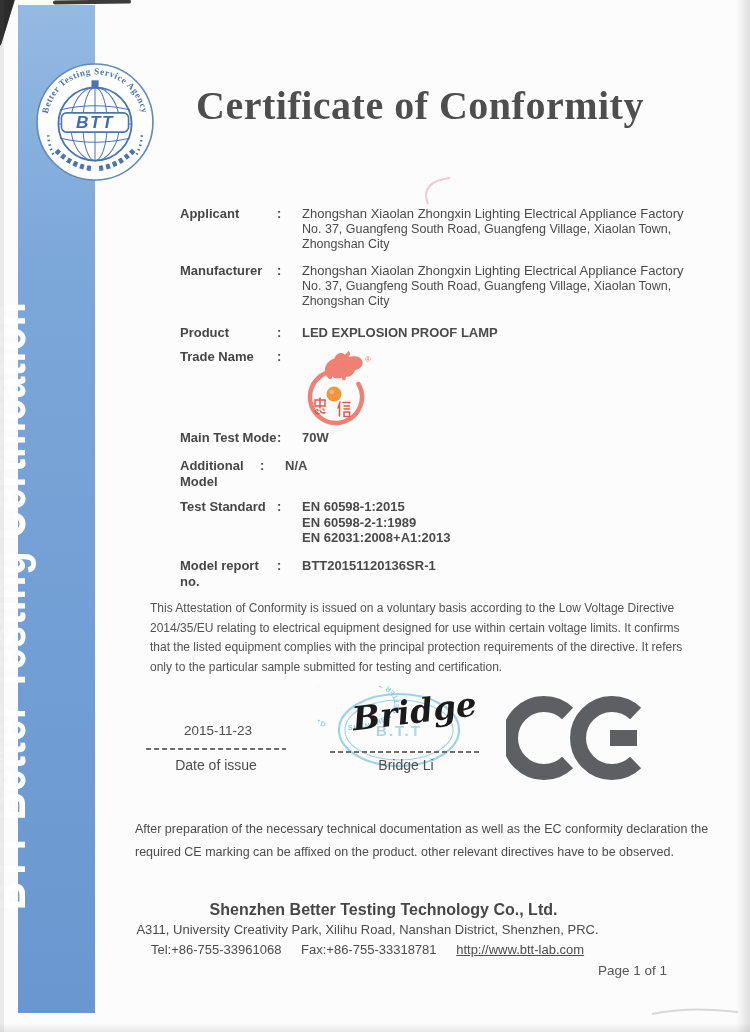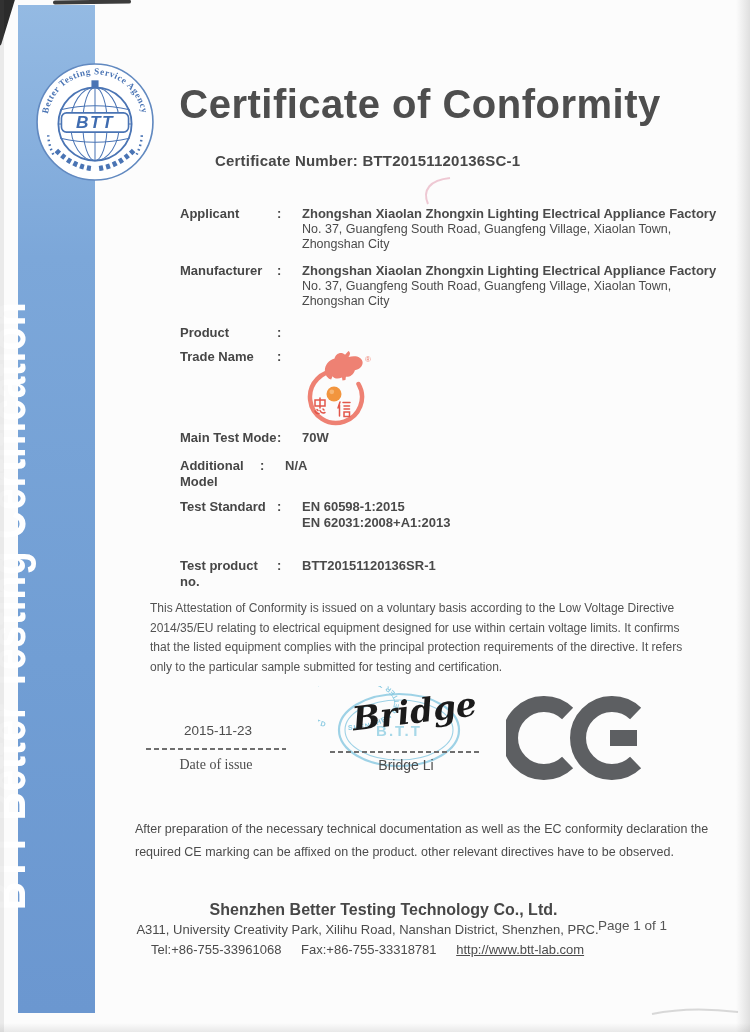--- a/index.html
+++ b/index.html
@@ -19,68 +19,68 @@
     transform:rotate(-90deg) scaleX(0.75);
     white-space:nowrap;
     font-size:52px;line-height:52px;font-weight:bold;color:#ffffff;
     letter-spacing:1px;
   }
   
   .btt-logo{position:absolute;left:34px;top:61px;width:122px;height:122px;}
   
   .title{
     position:absolute;left:150px;top:82px;width:540px;text-align:center;
-    font-family:Liberation Sans, sans-serif;font-weight:bold;font-size:40px;
+    font-family:Liberation Serif, serif;font-weight:bold;font-size:40px;
     color:#4e4e4e;letter-spacing:.5px;
   }
   .cert-number{
     position:absolute;left:215px;top:152px;
     font-size:15px;font-weight:bold;color:#484848;letter-spacing:.2px;
   }
   
   .row{position:absolute;left:148px;width:565px;display:flex;font-size:13px;line-height:15.5px;margin-left:32px;}
   .flabel{width:97px;font-weight:bold;color:#464646;flex:none;}
   .flabel.narrow{max-width:80px;}
   .fcolon{width:25px;font-weight:bold;color:#464646;flex:none;}
   .fvalue{flex:1;color:#4a4a4a;}
-  .vname{font-weight:bold;}
+  .vname{font-weight:normal;}
   .vaddr{font-weight:normal;font-size:12.5px;}
   .vbold{font-weight:bold;}
   .trade-logo{width:74px;height:76px;margin-top:2px;}
   
   .attestation{
     position:absolute;left:150px;top:599px;width:552px;
     font-size:12px;line-height:19.5px;color:#525252;
   }
   .footer-note{
     position:absolute;left:135px;top:818px;width:585px;
     font-size:12.5px;line-height:23px;color:#4c4c4c;
   }
   
   .sig-date{position:absolute;left:148px;top:723px;width:140px;text-align:center;font-size:13.5px;color:#4d4d4d;}
   .dash{position:absolute;height:2px;background:repeating-linear-gradient(to right,#6e6e6e 0 5px,transparent 5px 8px);}
   .dash.date-line{left:146px;top:748px;width:140px;}
   .dash.sign-line{left:330px;top:751px;width:152px;}
-  .sig-date-label{position:absolute;left:146px;top:757px;width:140px;text-align:center;font-size:14px;color:#4d4d4d;font-family:Liberation Serif, serif;}
+  .sig-date-label{position:absolute;left:146px;top:757px;width:140px;text-align:center;font-size:14px;color:#4d4d4d;}
   .signer-name{position:absolute;left:330px;top:757px;width:152px;text-align:center;font-size:14px;color:#4d4d4d;}
   .stamp{position:absolute;left:318px;top:686px;width:162px;height:90px;}
   .signature-script{
     position:absolute;left:352px;top:692px;
     font-family:"DejaVu Serif",serif;font-style:italic;font-weight:600;
     font-size:33px;color:#1b1b1b;transform:rotate(-7deg);
   }
   .ce-mark{position:absolute;left:506px;top:690px;width:145px;height:96px;}
   
   .footer{position:absolute;left:95px;top:899px;width:545px;text-align:center;color:#4b4b4b;}
   .footer .company{font-size:16px;font-weight:bold;line-height:21px;color:#474747;margin-left:32px;}
   .footer .addr{font-size:13px;line-height:20px;}
   .footer .telline{font-size:13px;line-height:20px;}
   .footer .telline span{margin:0 8px;}
   .footer .website{text-decoration:underline;color:#4b4b4b;}
-  .page-number{position:absolute;left:598px;top:918px;font-size:13.5px;color:#555;}
+  .page-number{position:absolute;left:598px;top:963px;font-size:13.5px;color:#555;}
   
   .art{position:absolute;}
   .corner-mark{left:-6px;top:-9px;width:15px;height:54px;background:#2b2b2b;transform:rotate(17deg);border-radius:2px;}
   .topline-mark{left:53px;top:0;width:78px;height:4px;background:#3c3c3c;transform:rotate(-.6deg);border-radius:2px;}
   .edge-right{right:0;top:0;width:14px;height:100%;background:linear-gradient(to right,rgba(120,120,120,0),rgba(120,120,120,.22));}
   .edge-bottom{left:0;bottom:0;width:100%;height:9px;background:linear-gradient(to bottom,rgba(120,120,120,0),rgba(120,120,120,.15));}
   .edge-left{left:0;top:0;width:4px;height:100%;background:rgba(110,110,110,.12);}
 </style>
 </head>
 <body>
@@ -107,24 +107,20 @@
     <line x1="24" y1="62" x2="96" y2="62" stroke="#4a74b4" stroke-width="1"></line>
     <path d="M 26 76 Q 60 84 94 76" fill="none" stroke="#4a74b4" stroke-width="1"></path>
     <rect x="56.5" y="19" width="7" height="8" fill="#4a74b4"></rect>
     <path d="M 22 88 Q 38 104 58 106" fill="none" stroke="#4a74b4" stroke-width="5" stroke-dasharray="4 3"></path>
     <path d="M 98 88 Q 82 104 62 106" fill="none" stroke="#4a74b4" stroke-width="5" stroke-dasharray="4 3"></path>
     <rect x="27" y="51" width="66" height="19" rx="5" fill="#ffffff" stroke="#4a74b4" stroke-width="1.6"></rect>
     <text x="60" y="66" text-anchor="middle" font-size="17" font-weight="bold" font-style="italic" fill="#3f6cb0" letter-spacing="1.5">BTT</text>
   </svg>
 
   <div class="title">Certificate of Conformity</div>
-  <div class="cert-number">
-    <span>Certificate Number:</span>
-    <span>BTT20151120136SC-1</span>
-  </div>
 
   <div class="row" style="top:206px">
     <div class="flabel">Applicant</div>
     <div class="fcolon">:</div>
     <div class="fvalue">
       <div class="vname">Zhongshan Xiaolan Zhongxin Lighting Electrical Appliance Factory</div>
       <div class="vaddr">No. 37, Guangfeng South Road, Guangfeng Village, Xiaolan Town,</div>
       <div class="vaddr">Zhongshan City</div>
     </div>
   </div>
@@ -135,20 +131,21 @@
     <div class="fvalue">
       <div class="vname">Zhongshan Xiaolan Zhongxin Lighting Electrical Appliance Factory</div>
       <div class="vaddr">No. 37, Guangfeng South Road, Guangfeng Village, Xiaolan Town,</div>
       <div class="vaddr">Zhongshan City</div>
     </div>
   </div>
 
   <div class="row" style="top:325px">
     <div class="flabel">Product</div>
     <div class="fcolon">:</div>
+    <div class="fvalue vbold">LED EXPLOSION PROOF LAMP</div>
   </div>
 
   <div class="row" style="top:349px">
     <div class="flabel">Trade Name</div>
     <div class="fcolon">:</div>
     <div class="fvalue">
       
       <svg class="trade-logo" viewBox="0 0 74 76">
         <title>忠信</title>
         <path d="M 36.3 20.1 A 26 26 0 1 0 56.5 33" fill="none" stroke="#ee8173" stroke-width="4.5" stroke-linecap="round"></path>
@@ -192,26 +189,27 @@
     <div class="flabel narrow">Additional Model</div>
     <div class="fcolon">:</div>
     <div class="fvalue vbold">N/A</div>
   </div>
 
   <div class="row" style="top:499px">
     <div class="flabel">Test Standard</div>
     <div class="fcolon">:</div>
     <div class="fvalue">
       <div class="vbold">EN 60598-1:2015</div>
+      <div class="vbold">EN 60598-2-1:1989</div>
       <div class="vbold">EN 62031:2008+A1:2013</div>
     </div>
   </div>
 
   <div class="row" style="top:558px">
-    <div class="flabel">Test product no.</div>
+    <div class="flabel">Model report no.</div>
     <div class="fcolon">:</div>
     <div class="fvalue vbold">BTT20151120136SR-1</div>
   </div>
 
   <div class="attestation">This Attestation of Conformity is issued on a voluntary basis according to the Low Voltage Directive 2014/35/EU relating to electrical equipment designed for use within certain voltage limits. It confirms that the listed equipment complies with the principal protection requirements of the directive. It refers only to the particular sample submitted for testing and certification.</div>
 
   <div class="sig-date">2015-11-23</div>
   <div class="dash date-line"></div>
   <div class="sig-date-label">Date of issue</div>
 

